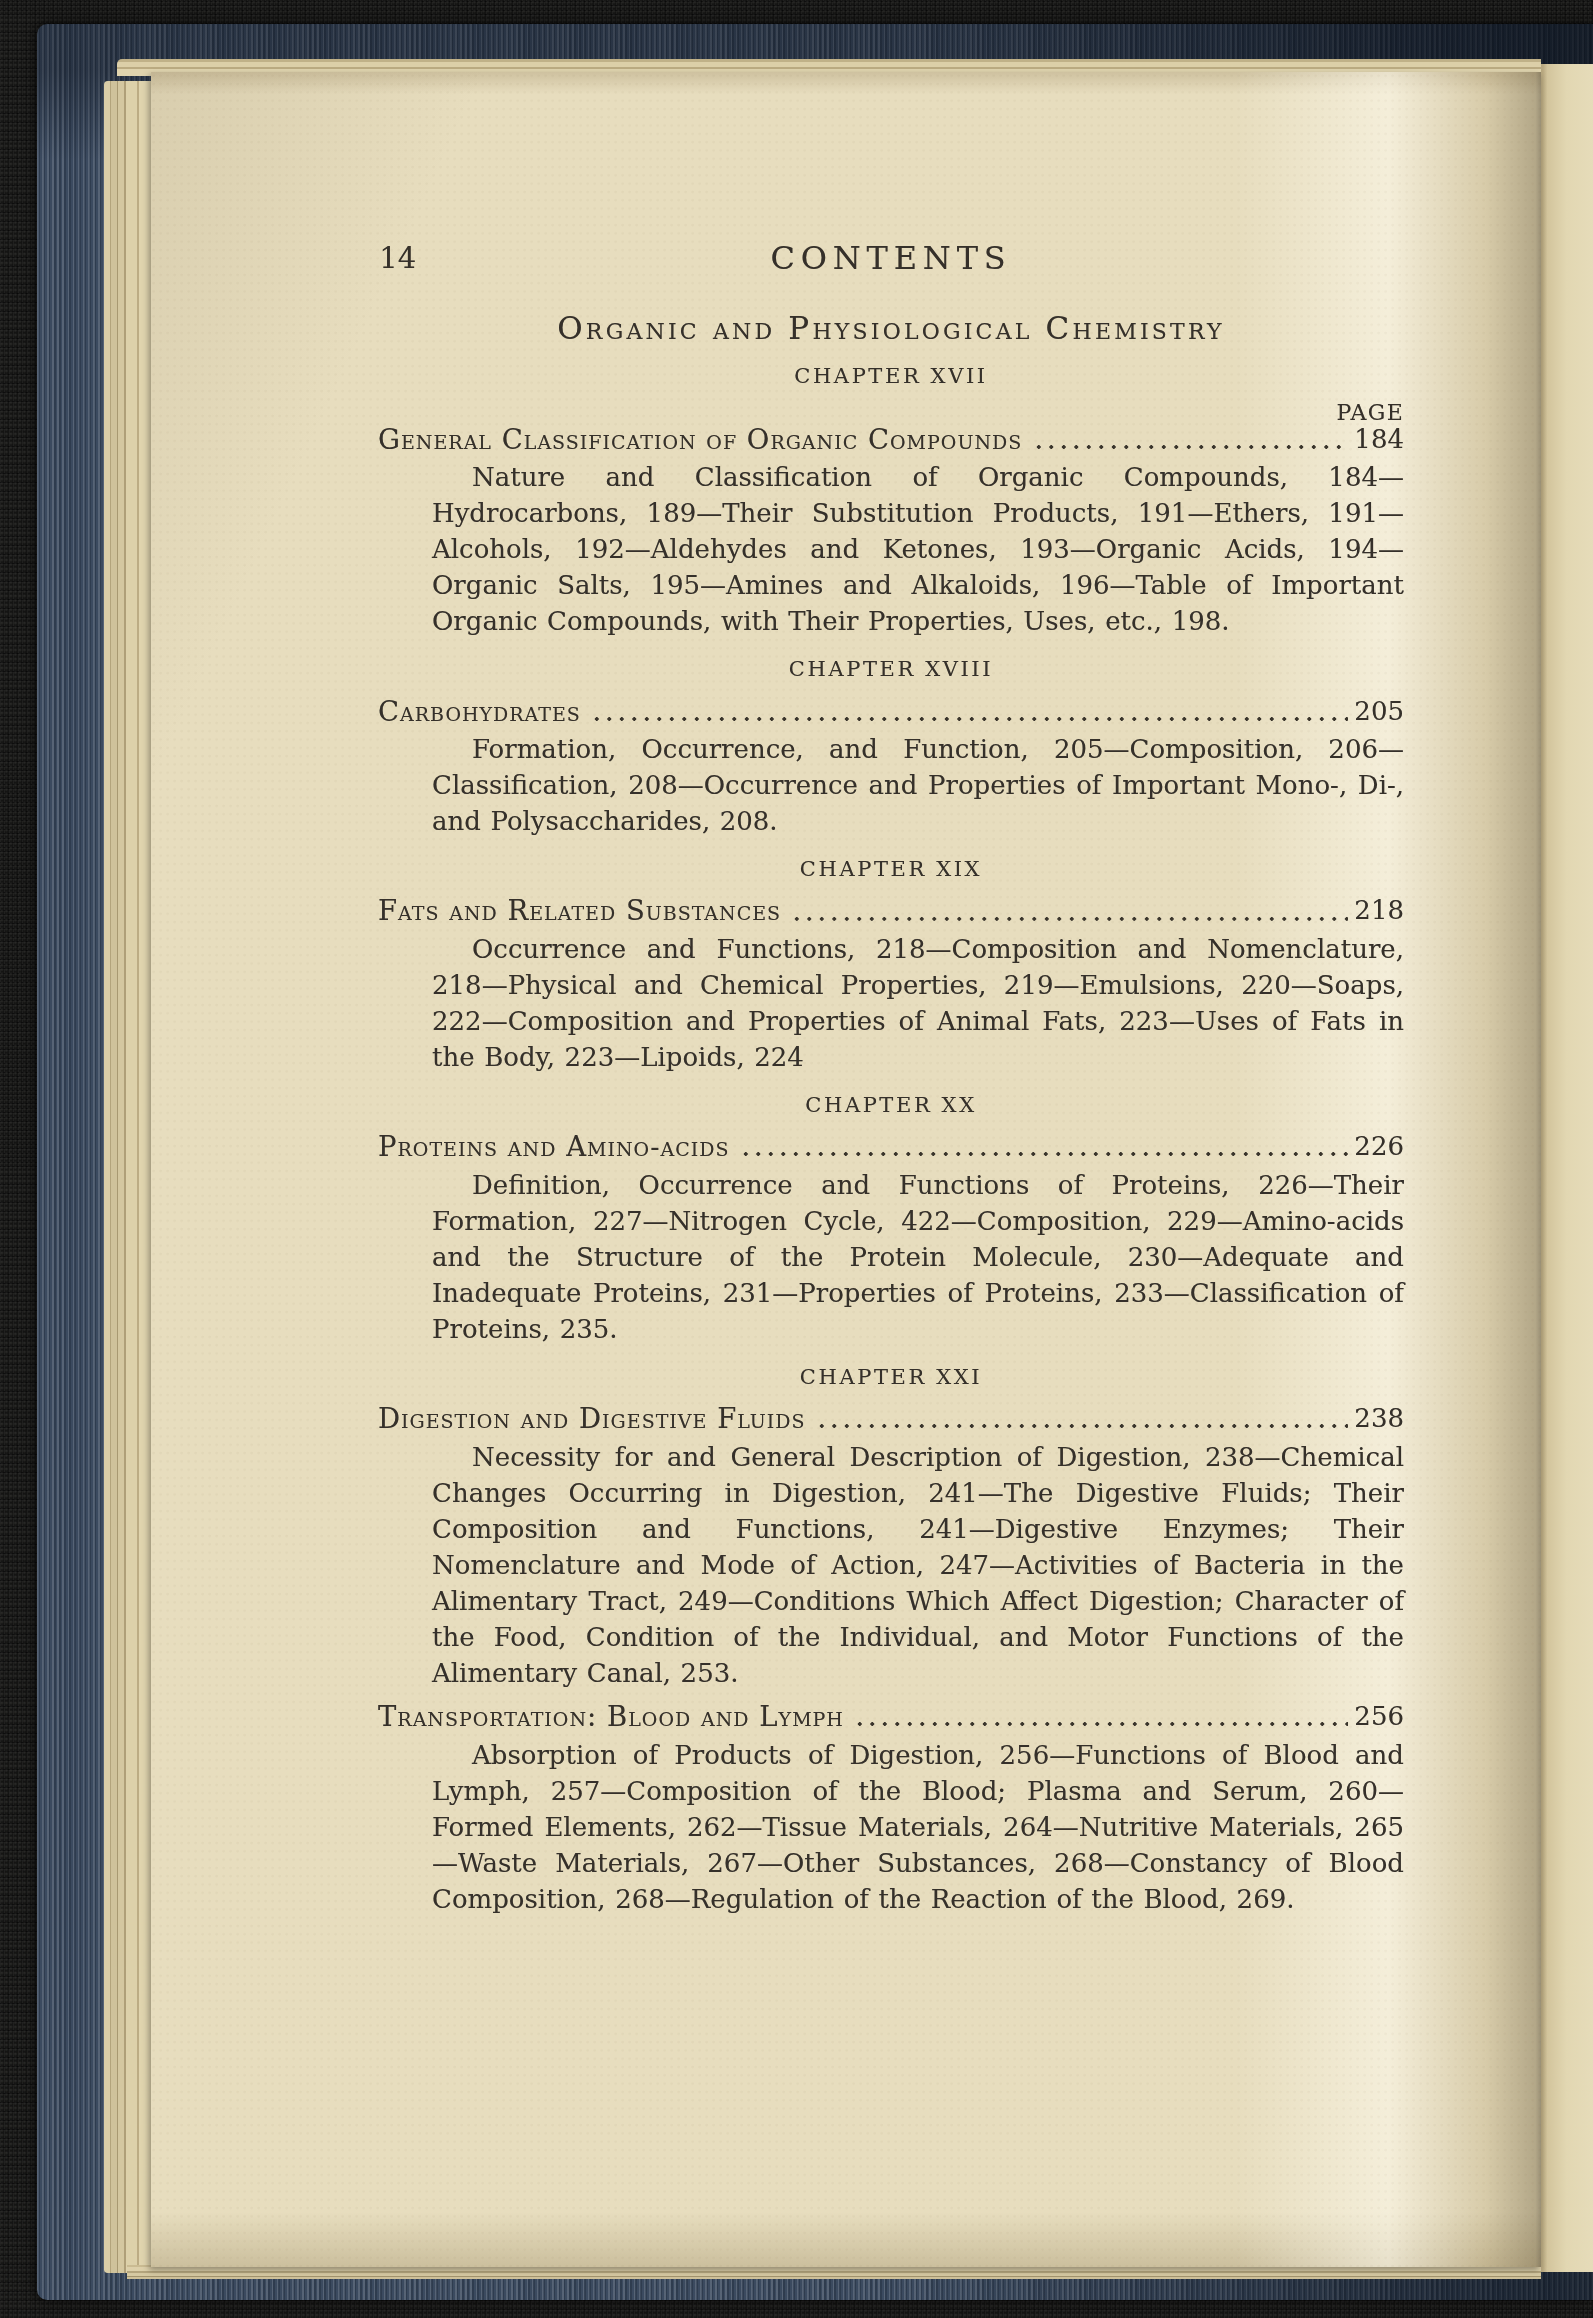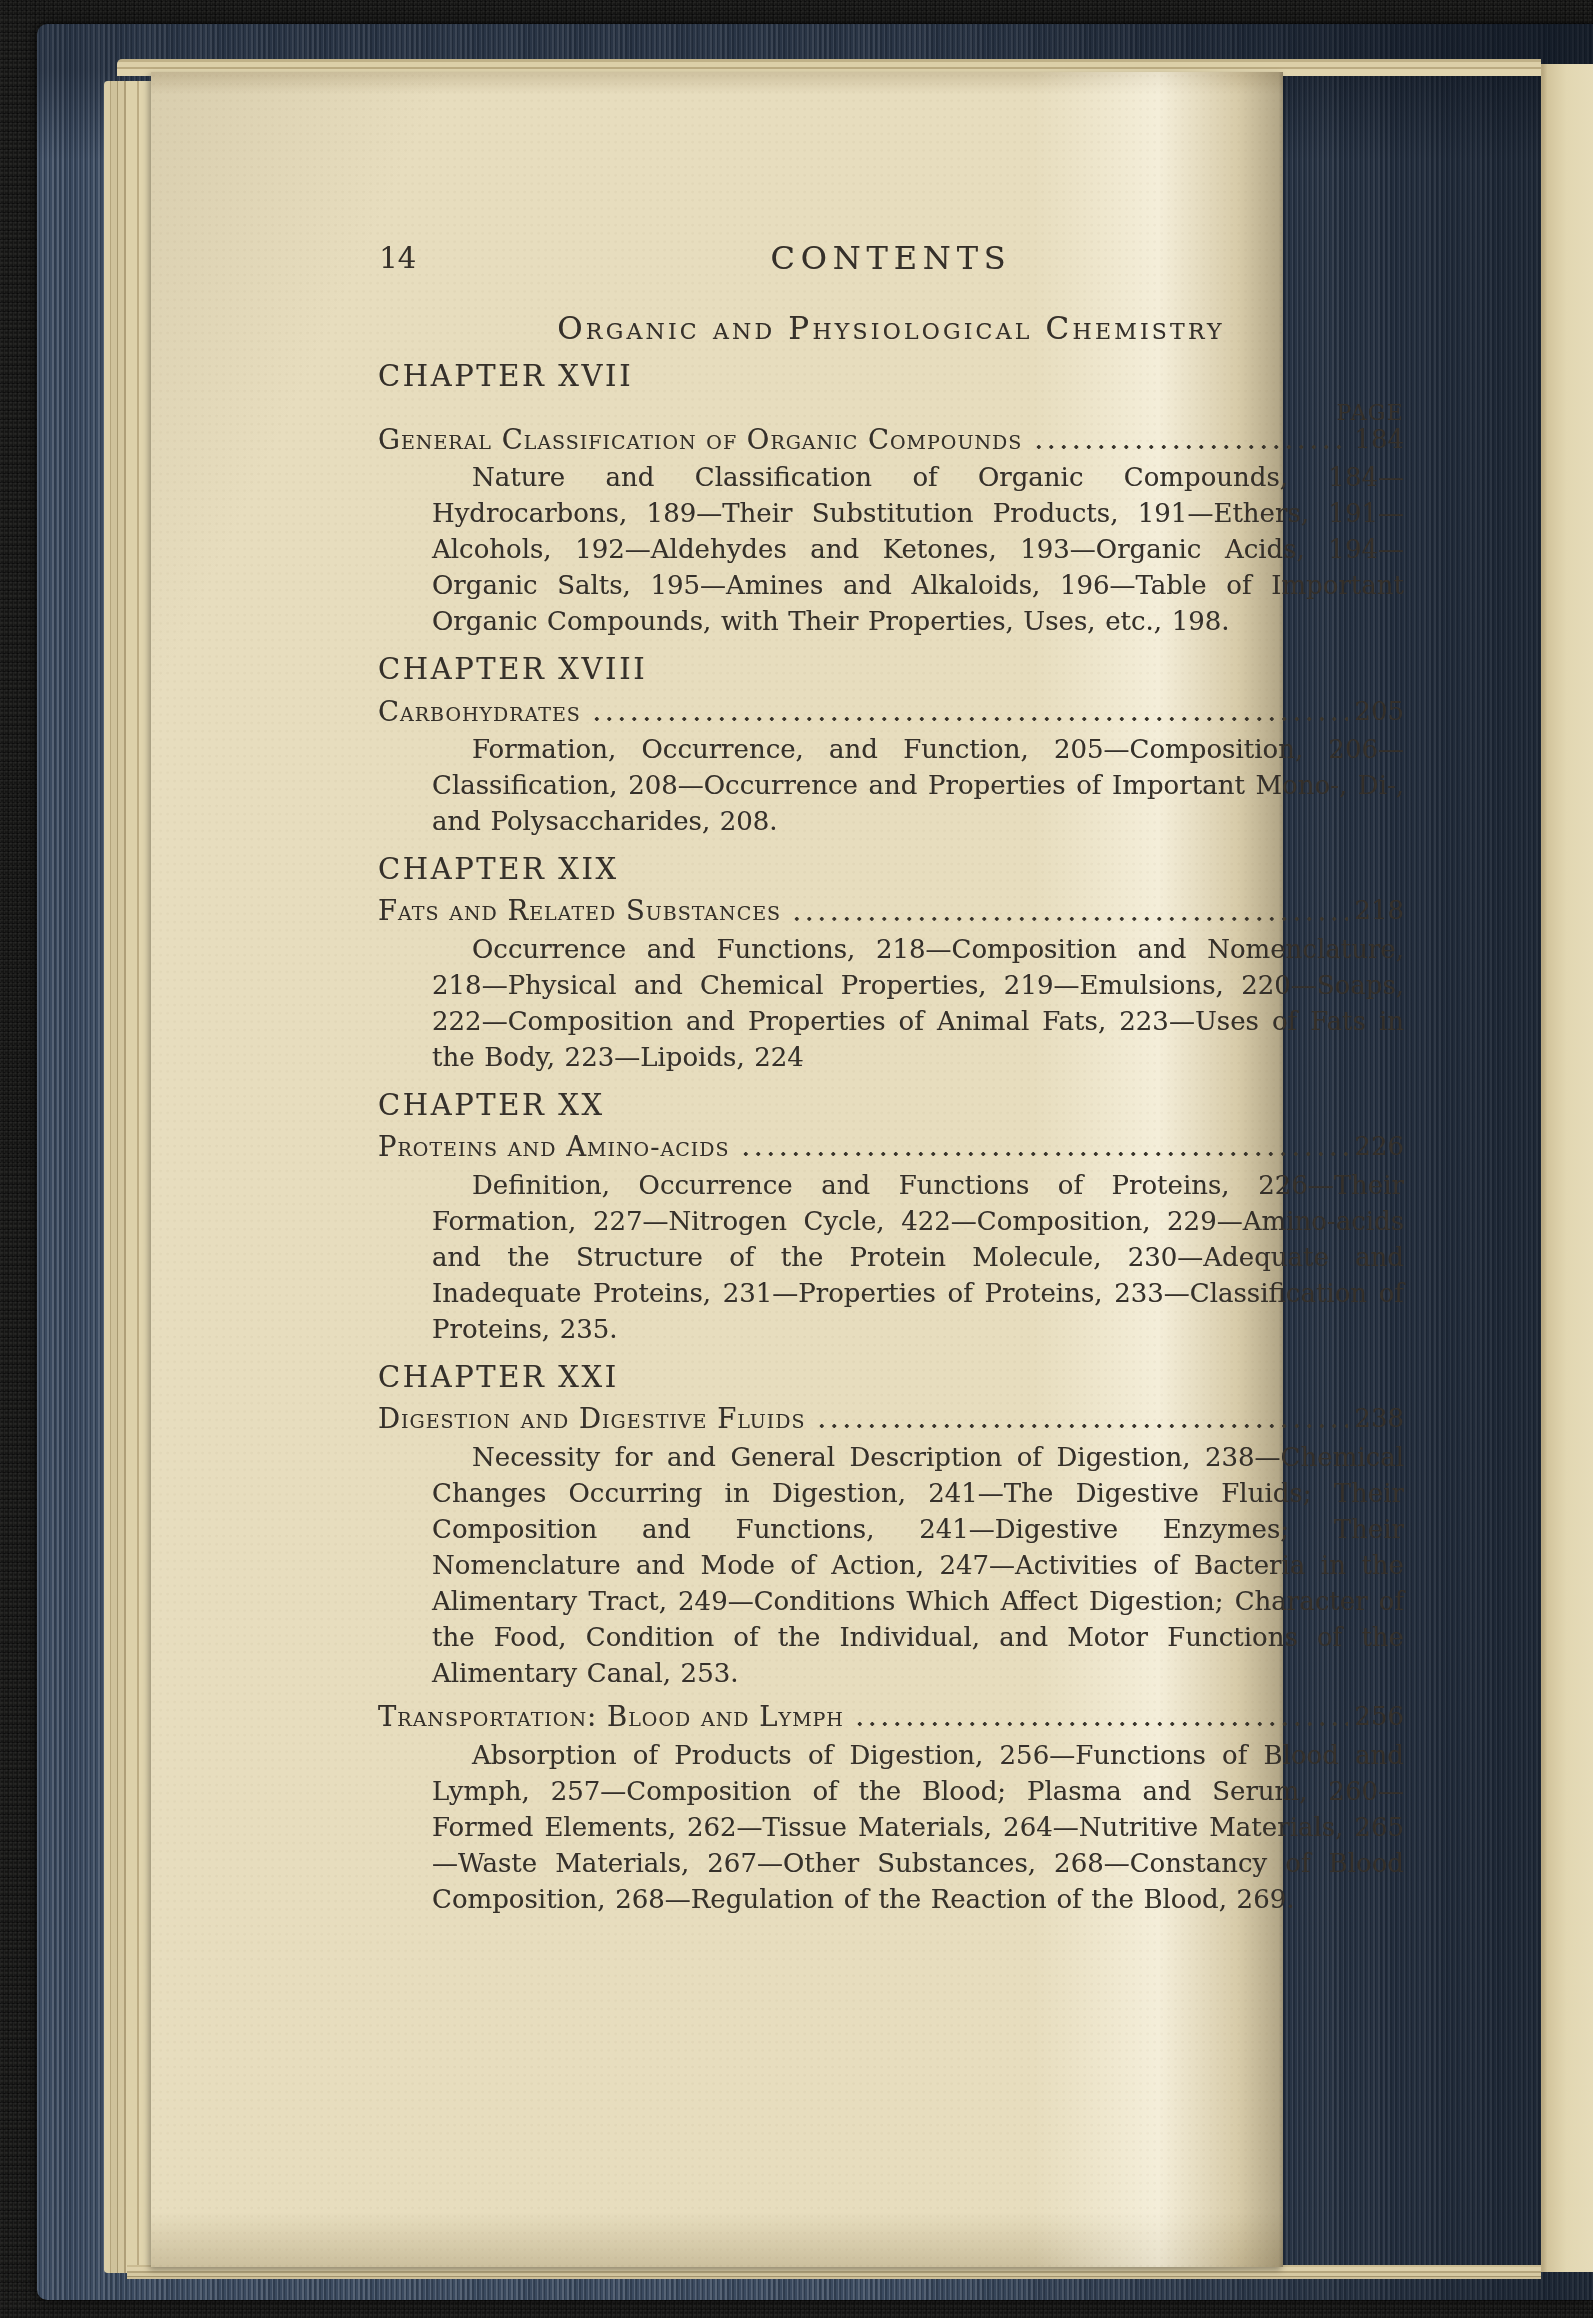--- a/index.html
+++ b/index.html
@@ -37,21 +37,21 @@
     position:absolute;left:117px;top:59px;width:1424px;height:16.6px;
     border-radius:5.1px 0 0 0;
     background:linear-gradient(to bottom,#c0b188 0 2.6px,#dccfa8 2.6px 7.7px,#bbab82 7.7px 9.6px,#e0d4ae 9.6px 16.6px);
   }
   .stack-bottom{
     position:absolute;left:127px;top:2265px;width:1414px;height:14px;
     background:linear-gradient(to bottom,#cabb92 0 1.9px,#ddd0aa 1.9px 5.8px,#b4a57d 5.8px 7.7px,#d6c9a2 7.7px 11px,#a2936d 11px 12px,#cfc199 12px 14px);
   }
   
   .page{
-    position:absolute;left:151px;top:72px;width:1132px;height:2195px;
+    position:absolute;left:151px;top:72px;width:1390px;height:2195px;
     color:#35302a;
     background-color:#e7ddbe;
     background-image:
       radial-gradient(circle at 2.6px 3.8px, rgba(120,100,60,0.05) 1px, transparent 1.6px),
       linear-gradient(115deg, rgba(110,92,55,0.12), rgba(0,0,0,0) 14%),
       linear-gradient(to right, rgba(0,0,0,0) 78%, rgba(255,252,240,0.55) 89%, rgba(160,140,95,0.22) 96%, rgba(95,80,48,0.38) 99.6%, rgba(60,50,30,0.45) 100%),
       linear-gradient(to bottom, rgba(150,130,90,0.30) 0, rgba(0,0,0,0) 1%, rgba(0,0,0,0) 97.5%, rgba(140,122,82,0.30) 100%);
     background-size:7px 8.3px,auto,auto,auto;
     box-shadow:-1.9px 2.6px 6.4px rgba(0,0,0,0.35);
   }
@@ -63,22 +63,22 @@
   .content{position:absolute;left:227px;top:0;width:1026px;padding-top:170px;}
   .head-row{position:relative;height:36px;}
   .folio{position:absolute;left:1.3px;top:0;font-size:29px;line-height:33px;}
   .running-title{text-align:center;font-size:32px;line-height:33px;letter-spacing:5.8px;}
   .section-title{
     margin-top:32px;text-align:center;
     font-variant:small-caps;font-size:31px;line-height:36px;letter-spacing:3.2px;
   }
   .chapter{margin-top:11.5px;}
   .chapter-heading{
-    margin-top:14px;margin-bottom:10.2px;text-align:left;
-    font-size:29px;line-height:33px;letter-spacing:2.6px;
+    margin-top:14px;margin-bottom:10.2px;text-align:center;
+    font-size:21px;line-height:33px;letter-spacing:2.6px;
   }
   .page-label{text-align:right;font-size:22px;line-height:19px;letter-spacing:1.3px;margin:0 0 2.6px;}
   .entry{display:flex;align-items:flex-end;margin-bottom:5.1px;}
   .entry-title{
     white-space:nowrap;font-variant:small-caps;
     font-size:27.5px;line-height:29.5px;letter-spacing:1px;
   }
   .leader{
     flex:1 1 auto;height:5.8px;margin:0 6.4px 4.5px 10.2px;
     background-image:radial-gradient(circle at 5.8px 2.9px, #3a352c 1.6px, rgba(0,0,0,0) 2px);

